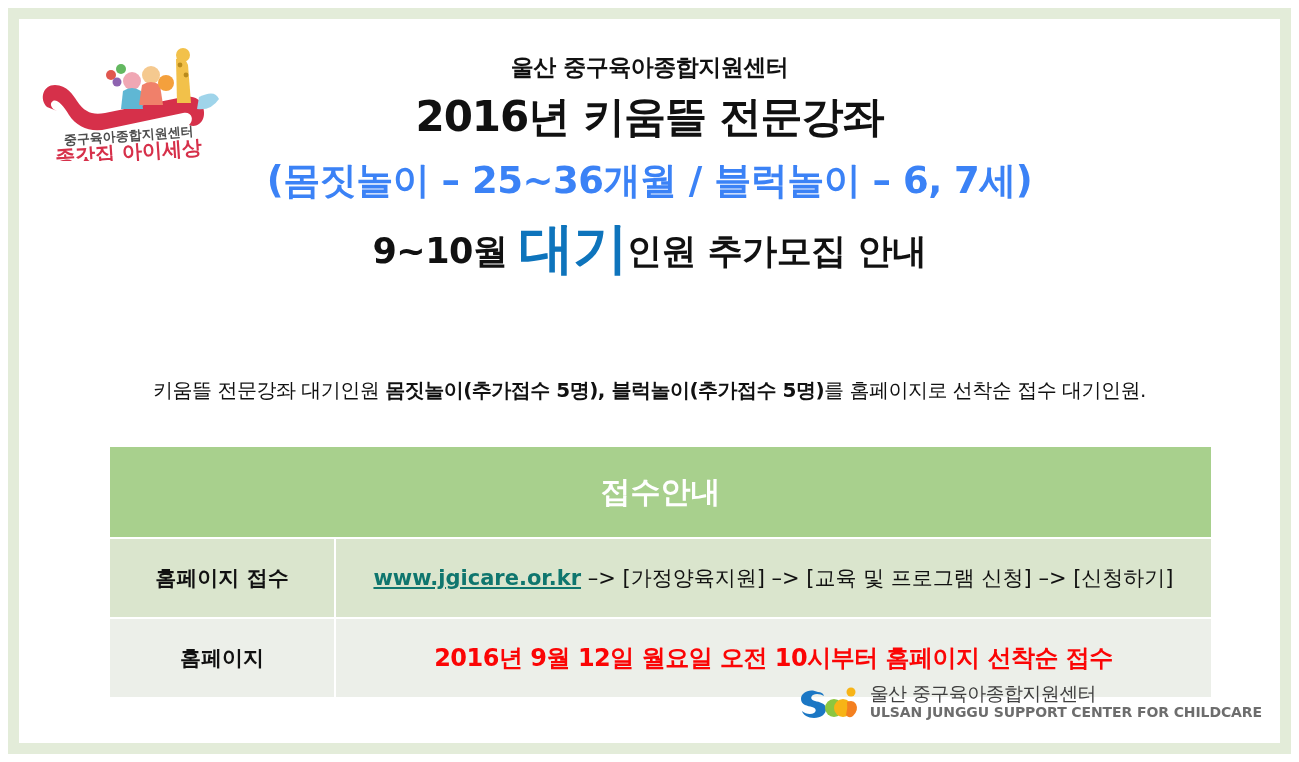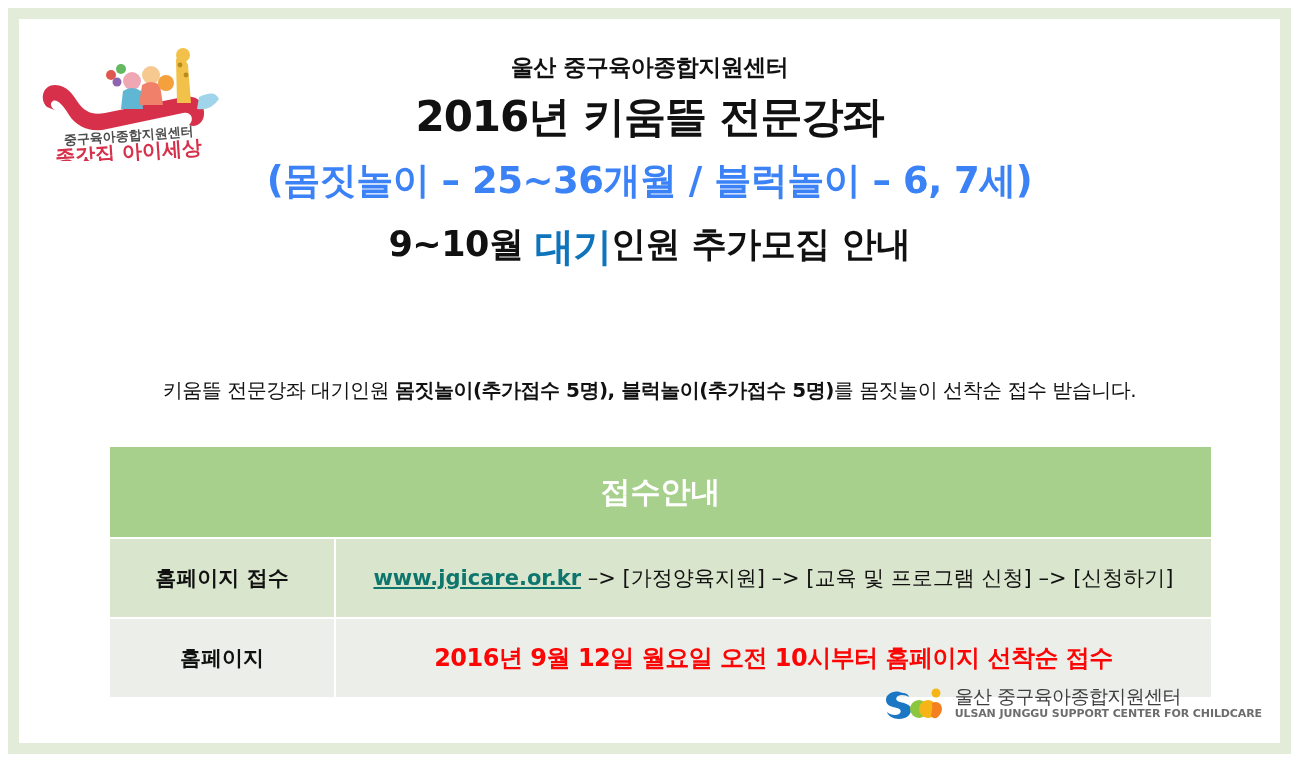--- a/index.html
+++ b/index.html
@@ -80,21 +80,21 @@
     margin-top: 22px;
     font-size: 35px;
     font-weight: bold;
     color: #111111;
     letter-spacing: -0.5px;
     line-height: 1.15;
     white-space: nowrap;
   }
   .third-line .hl {
     color: #0e74bc;
-    font-size: 39px;
+    font-size: 55px;
     line-height: 0.9;
     vertical-align: -4px;
     letter-spacing: -1px;
   }
 
   
   .intro-para {
     position: absolute;
     left: 0;
     top: 358px;
@@ -167,21 +167,21 @@
   .footer-logo .mark svg { display: block; }
   .footer-logo .words { text-align: left; }
   .footer-logo .words .kr {
     font-size: 19px;
     color: #3e3e3e;
     letter-spacing: -0.6px;
     line-height: 1.1;
     white-space: nowrap;
   }
   .footer-logo .words .en {
-    font-size: 11px;
+    font-size: 14px;
     font-weight: bold;
     color: #6d6d6d;
     letter-spacing: -0.1px;
     line-height: 1.2;
     white-space: nowrap;
     text-align: right;
   }
 </style>
 </head>
 <body>
@@ -214,21 +214,21 @@
       <div class="heading-block">
         <div class="org-name">울산 중구육아종합지원센터</div>
         <div class="main-title">2016년 키움뜰 전문강좌</div>
         <div class="sub-title-red">(몸짓놀이 – 25~36개월 / 블럭놀이 – 6, 7세)</div>
         <div class="third-line">
           <span>9~10월 </span><span class="hl">대기</span><span>인원 추가모집 안내</span>
         </div>
       </div>
 
       <div class="intro-para">
-        <span>키움뜰 전문강좌 대기인원 </span><span class="bold">몸짓놀이(추가접수 5명), 블럭놀이(추가접수 5명)</span><span>를 몸짓놀이 선착순 접수 받습니다.</span>
+        <span>키움뜰 전문강좌 대기인원 </span><span class="bold">몸짓놀이(추가접수 5명), 블럭놀이(추가접수 5명)</span><span>를 홈페이지로 선착순 접수 대기인원.</span>
       </div>
 
       <table class="notice-table">
         <thead>
           <tr>
             <th colspan="2">접수안내</th>
           </tr>
         </thead>
         <tbody>
           <tr class="row-a">

